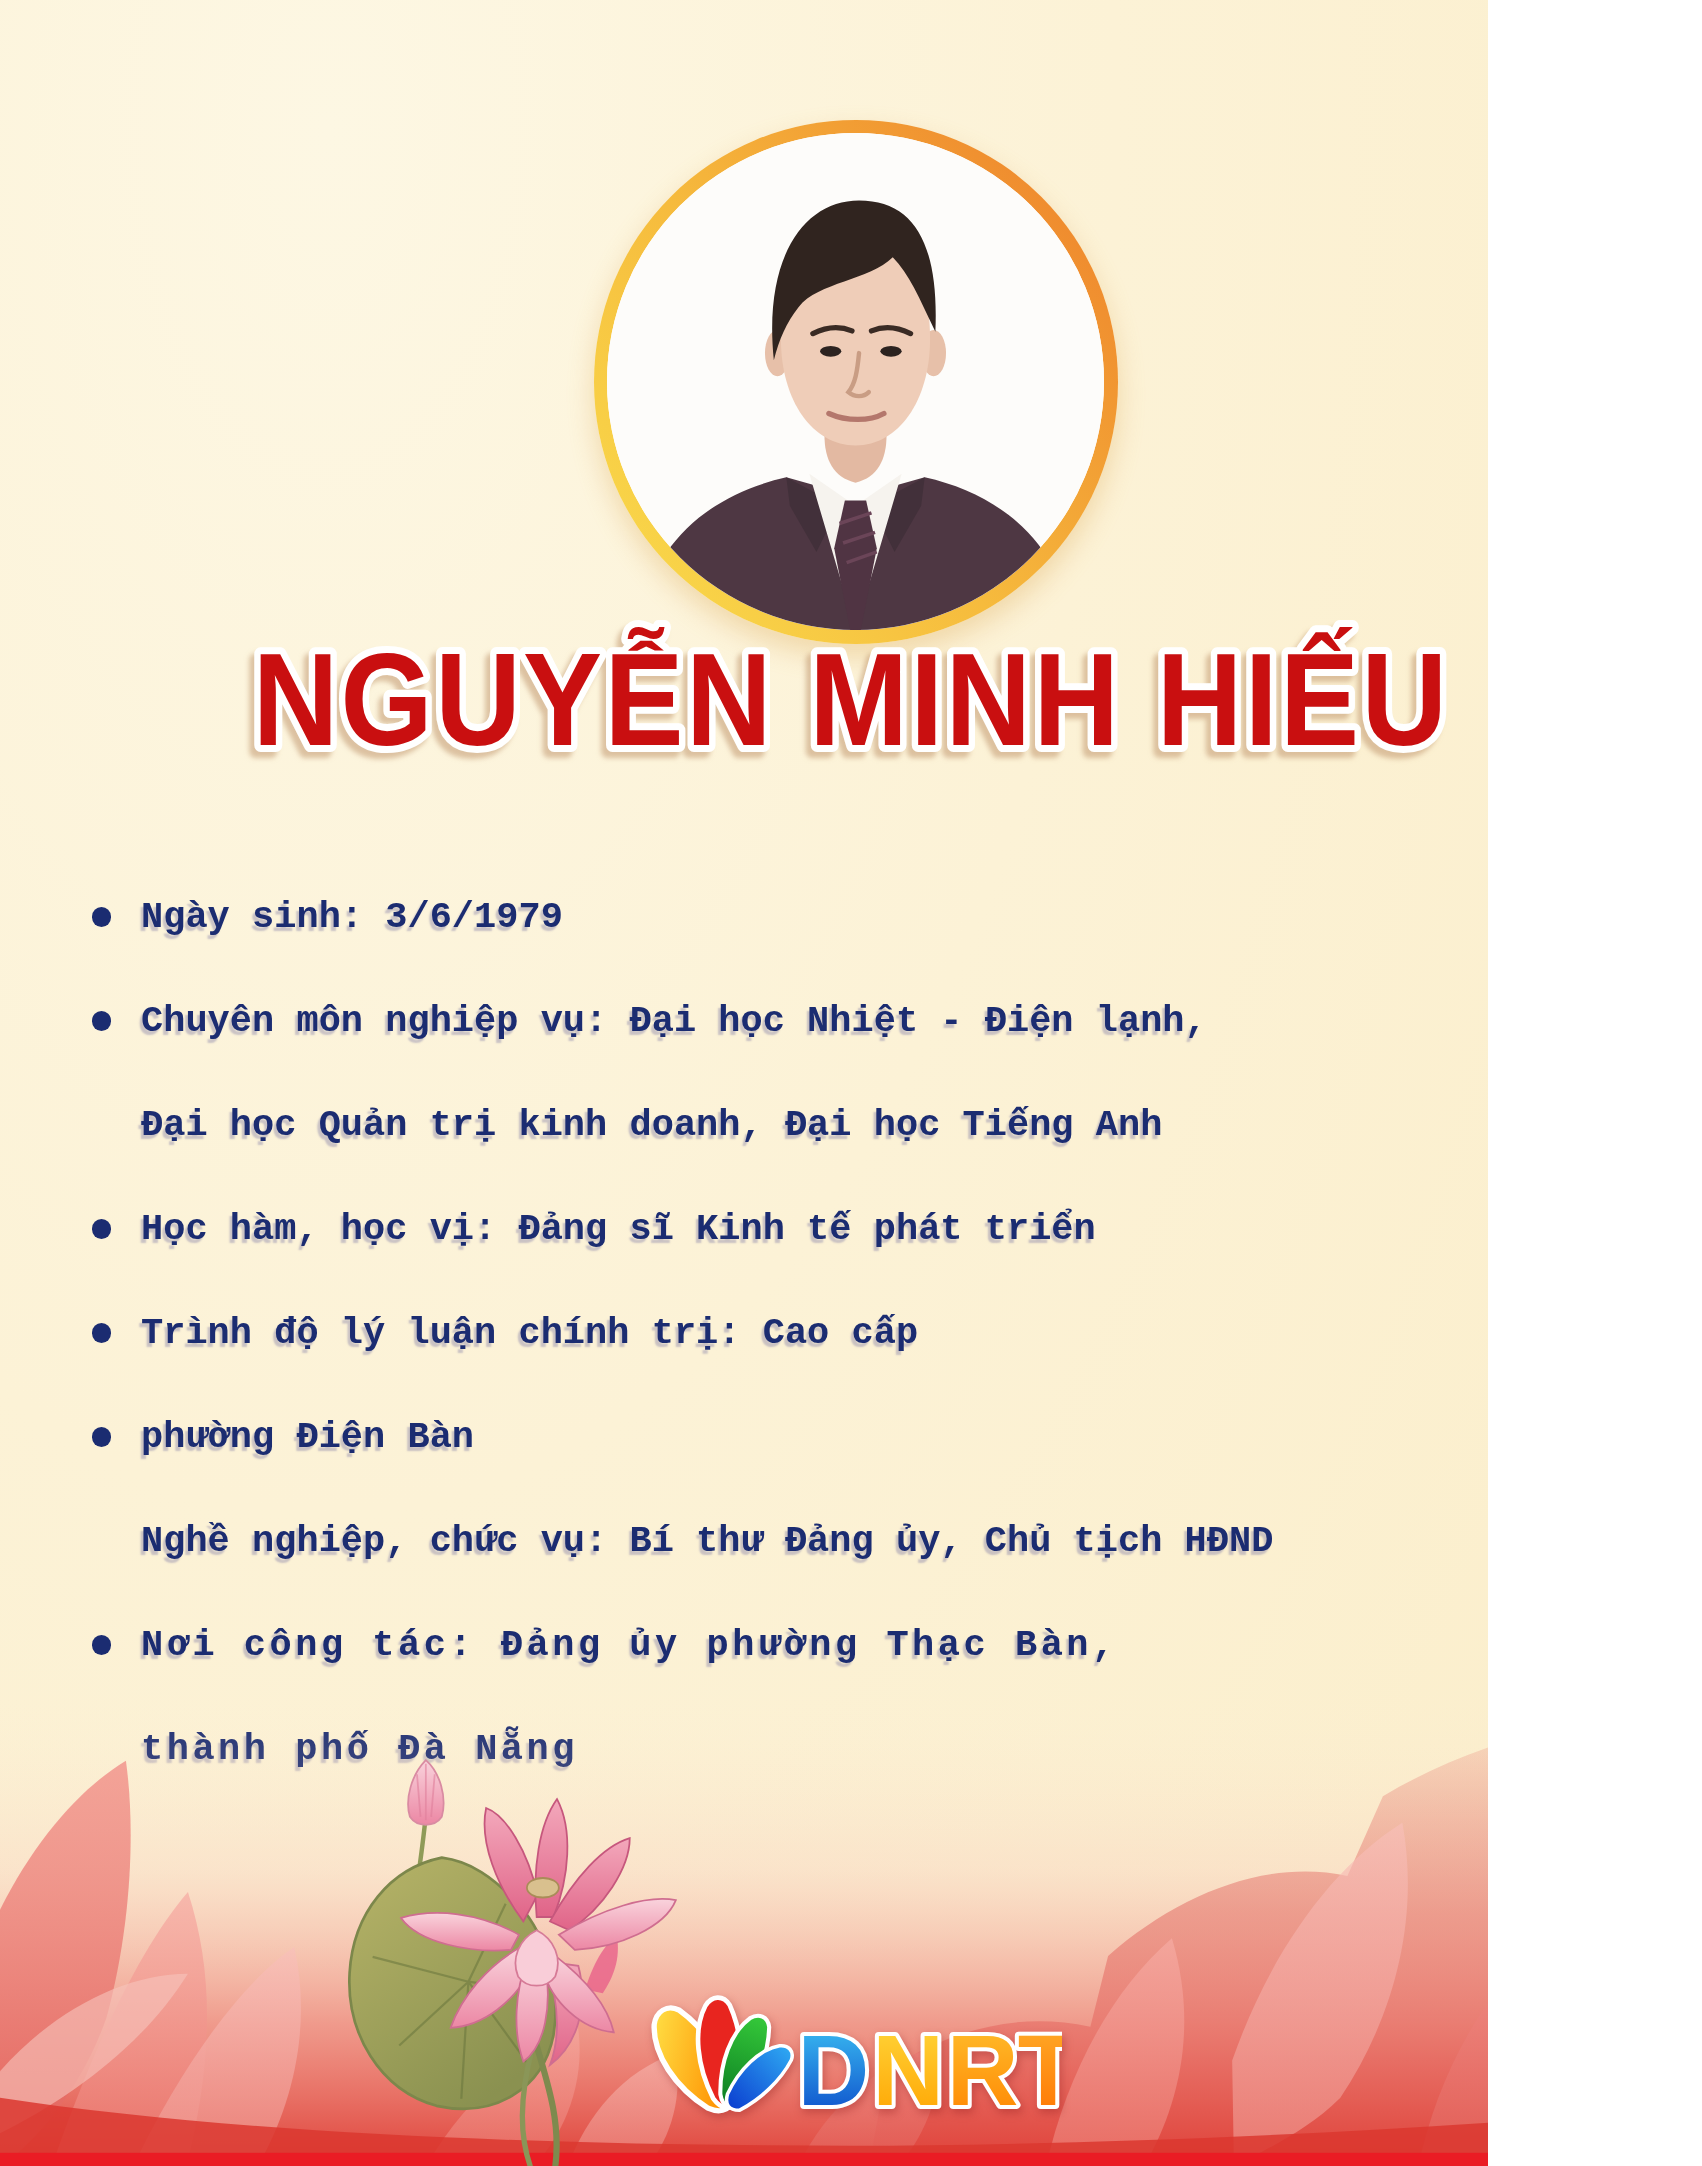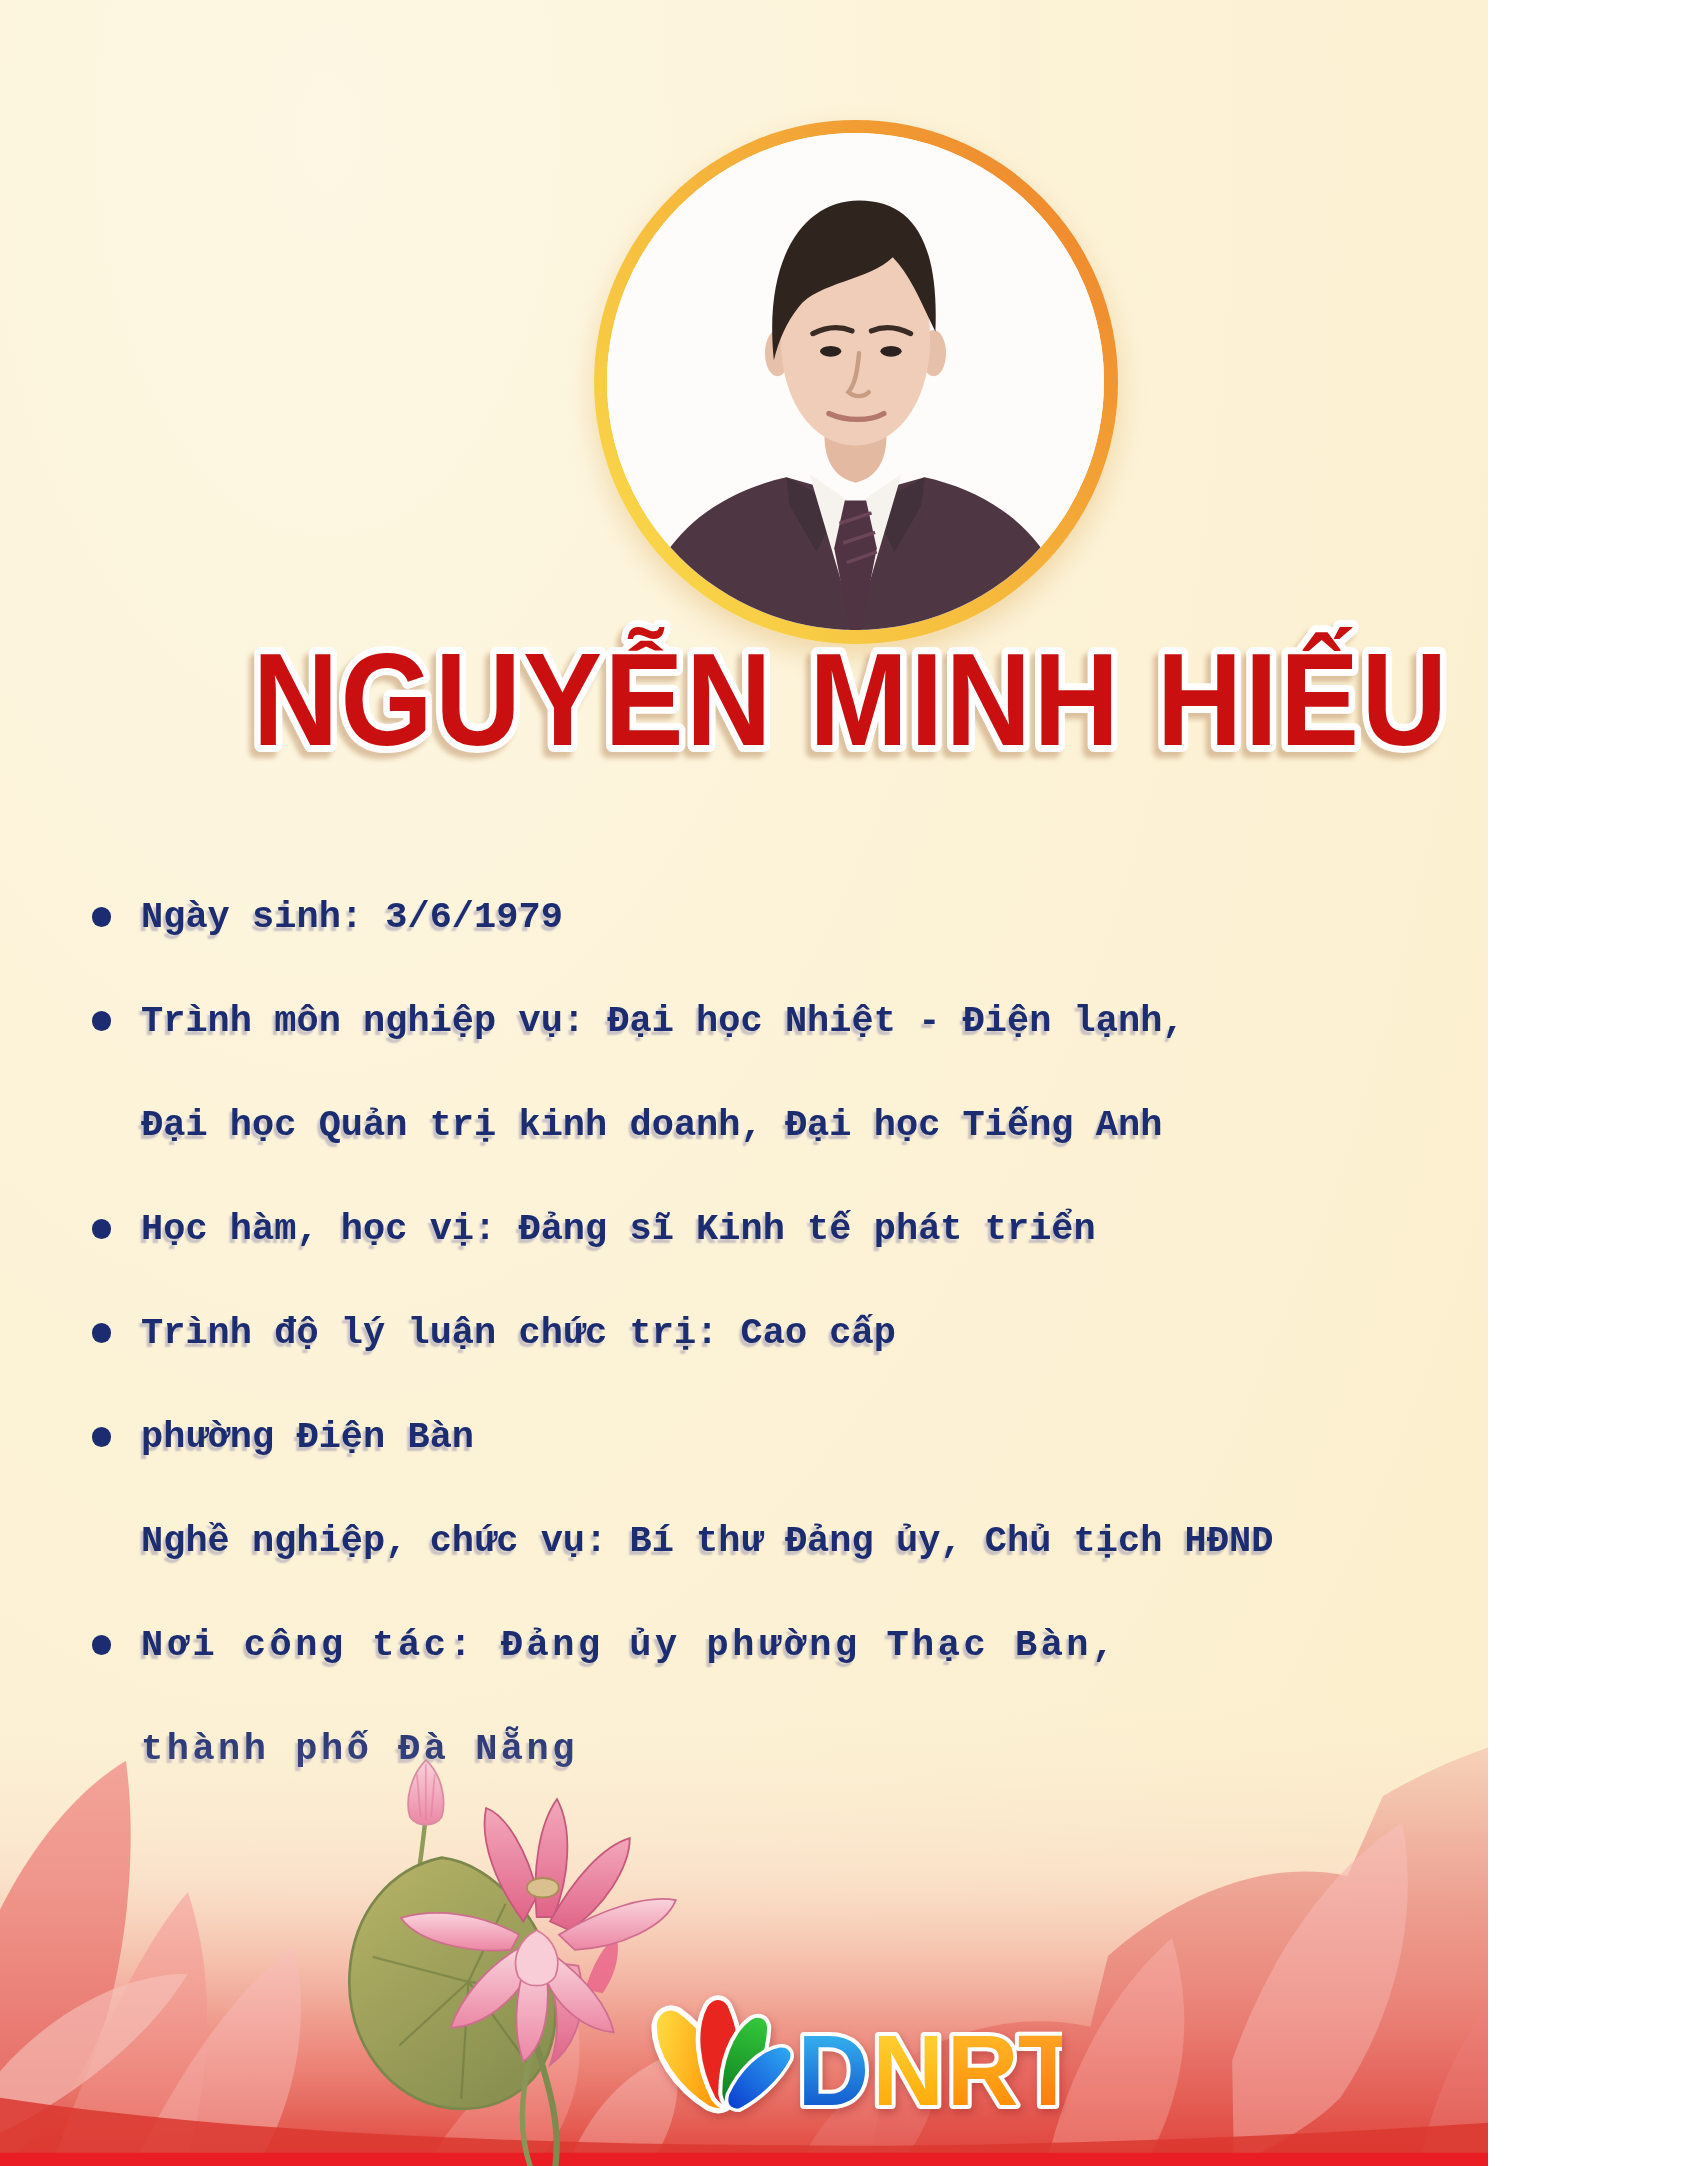--- a/index.html
+++ b/index.html
@@ -112,29 +112,29 @@
   <svg class="title-svg" width="1702" height="213" viewBox="0 0 1920 240">
     <text x="960" y="172" text-anchor="middle" textLength="1350" lengthAdjust="spacingAndGlyphs">NGUYỄN MINH HIẾU</text>
   </svg>
 
   <ul class="details">
     <li>
       <span class="line">Ngày sinh: 3/6/1979</span>
 
     </li>
     <li>
-      <span class="line">Trình môn nghiệp vụ: Đại học Nhiệt - Điện lạnh,</span>
+      <span class="line">Chuyên môn nghiệp vụ: Đại học Nhiệt - Điện lạnh,</span>
       <span class="line">Đại học Quản trị kinh doanh, Đại học Tiếng Anh</span>
     </li>
     <li>
       <span class="line">Học hàm, học vị: Đảng sĩ Kinh tế phát triển</span>
 
     </li>
     <li>
-      <span class="line">Trình độ lý luận chức trị: Cao cấp</span>
+      <span class="line">Trình độ lý luận chính trị: Cao cấp</span>
 
     </li>
     <li>
       <span class="line">phường Điện Bàn</span>
       <span class="line">Nghề nghiệp, chức vụ: Bí thư Đảng ủy, Chủ tịch HĐND</span>
     </li>
     <li class="spaced">
       <span class="line">Nơi công tác: Đảng ủy phường Thạc Bàn,</span>
       <span class="line">thành phố Đà Nẵng</span>
     </li>

